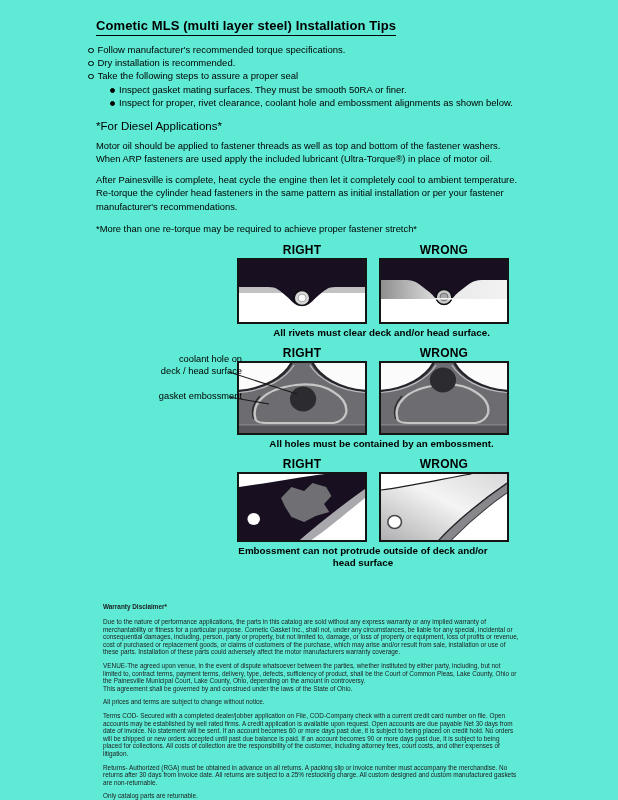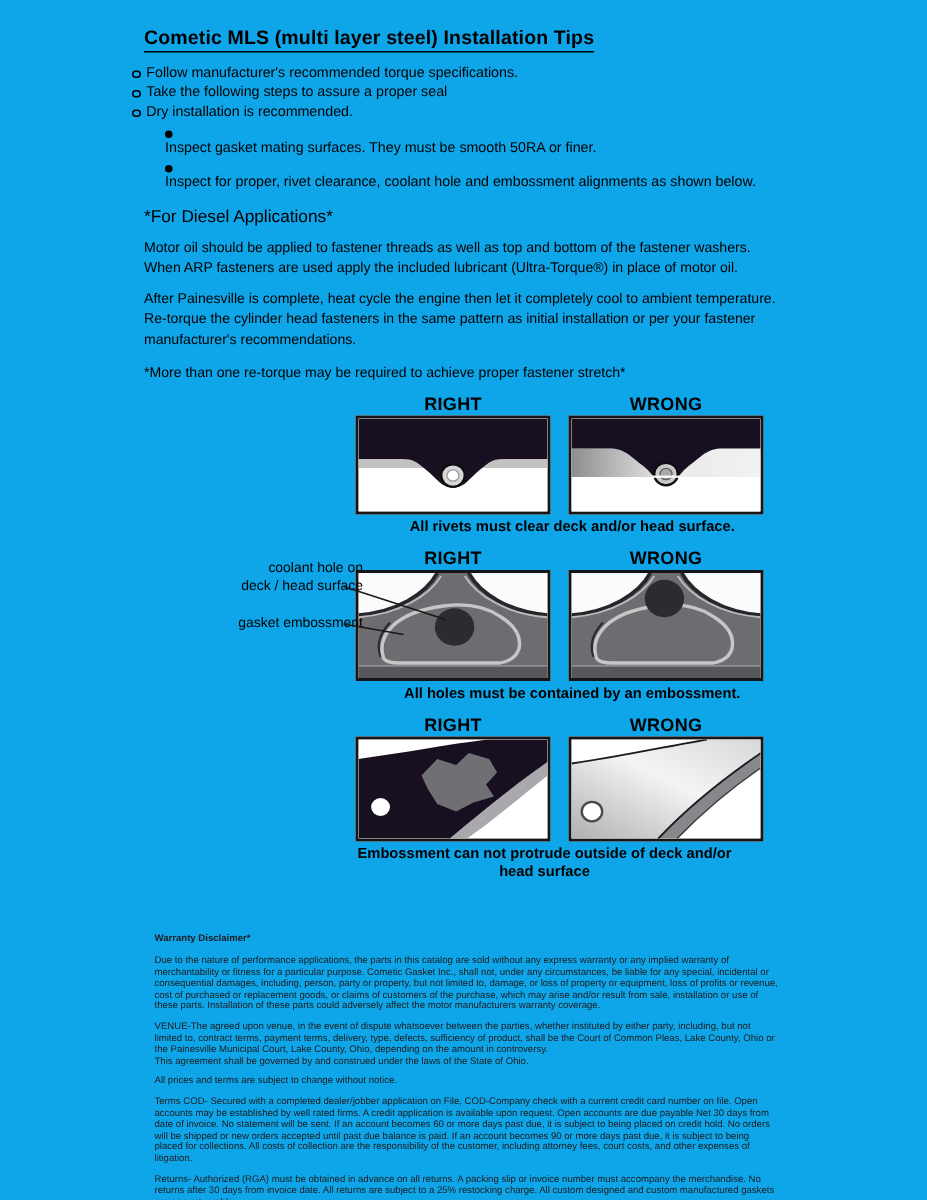--- a/index.html
+++ b/index.html
@@ -1,30 +1,30 @@
 <!DOCTYPE html>
 <html><head>
 <meta charset="utf-8">
 <style>
   html,body{margin:0;padding:0;background:#ffffff;}
   .page{
-    position:relative;width:618px;height:800px;background:#0ea5e9;overflow:hidden;
+    position:relative;width:618px;height:800px;background:#5eead4;overflow:hidden;
     font-family:"Liberation Sans","DejaVu Sans",sans-serif;color:#111;
   }
   .doc{padding:16px 92px 0 96px;}
   
   .title{
     display:inline-block;font-size:13px;font-weight:bold;color:#000;
     border-bottom:1.6px solid #000;padding-bottom:2px;margin:0 0 7px 0;letter-spacing:.1px;
   }
   
   .bullets{margin-left:-8px;}
   .b-row{display:flex;align-items:flex-start;font-size:9.5px;line-height:13.2px;color:#000;}
   .b-row .mk{flex:0 0 auto;width:3.5px;height:3.5px;border:1px solid #000;border-radius:50%;margin:4.5px 4px 0 0;}
-  .b-sub{margin-left:22px;flex-direction:column;}
+  .b-sub{margin-left:22px;}
   .b-sub .mk{background:#000;width:3px;height:3px;margin-top:5px;}
   
   .h2{font-size:11.5px;font-weight:normal;color:#000;margin:11px 0 0 0;}
   .para{font-size:9.4px;line-height:13.4px;color:#000;margin:7px 0 0 0;width:430px;}
   .note{font-size:9.4px;line-height:13.4px;color:#000;margin:9px 0 0 0;}
   
   .diagrams{margin-top:8px;position:relative;}
   .pair{display:flex;gap:12px;margin-left:141px;}
   .panel-col{width:130px;}
   .dlabel{font-size:12px;font-weight:bold;text-align:center;color:#000;margin-bottom:1px;letter-spacing:.2px;}
@@ -55,25 +55,25 @@
 
     <h1 class="title">Cometic MLS (multi layer steel) Installation Tips</h1>
 
     <div class="bullets">
       <div class="b-row">
         <span class="mk"></span>
         <span>Follow manufacturer's recommended torque specifications.</span>
       </div>
       <div class="b-row">
         <span class="mk"></span>
+        <span>Dry installation is recommended.</span>
+      </div>
+      <div class="b-row">
+        <span class="mk"></span>
         <span>Take the following steps to assure a proper seal</span>
-      </div>
-      <div class="b-row">
-        <span class="mk"></span>
-        <span>Dry installation is recommended.</span>
       </div>
       <div class="b-row b-sub">
         <span class="mk"></span>
         <span>Inspect gasket mating surfaces.  They must be smooth 50RA or finer.</span>
       </div>
       <div class="b-row b-sub">
         <span class="mk"></span>
         <span>Inspect for proper, rivet clearance, coolant hole and embossment alignments as shown below.</span>
       </div>
     </div>

